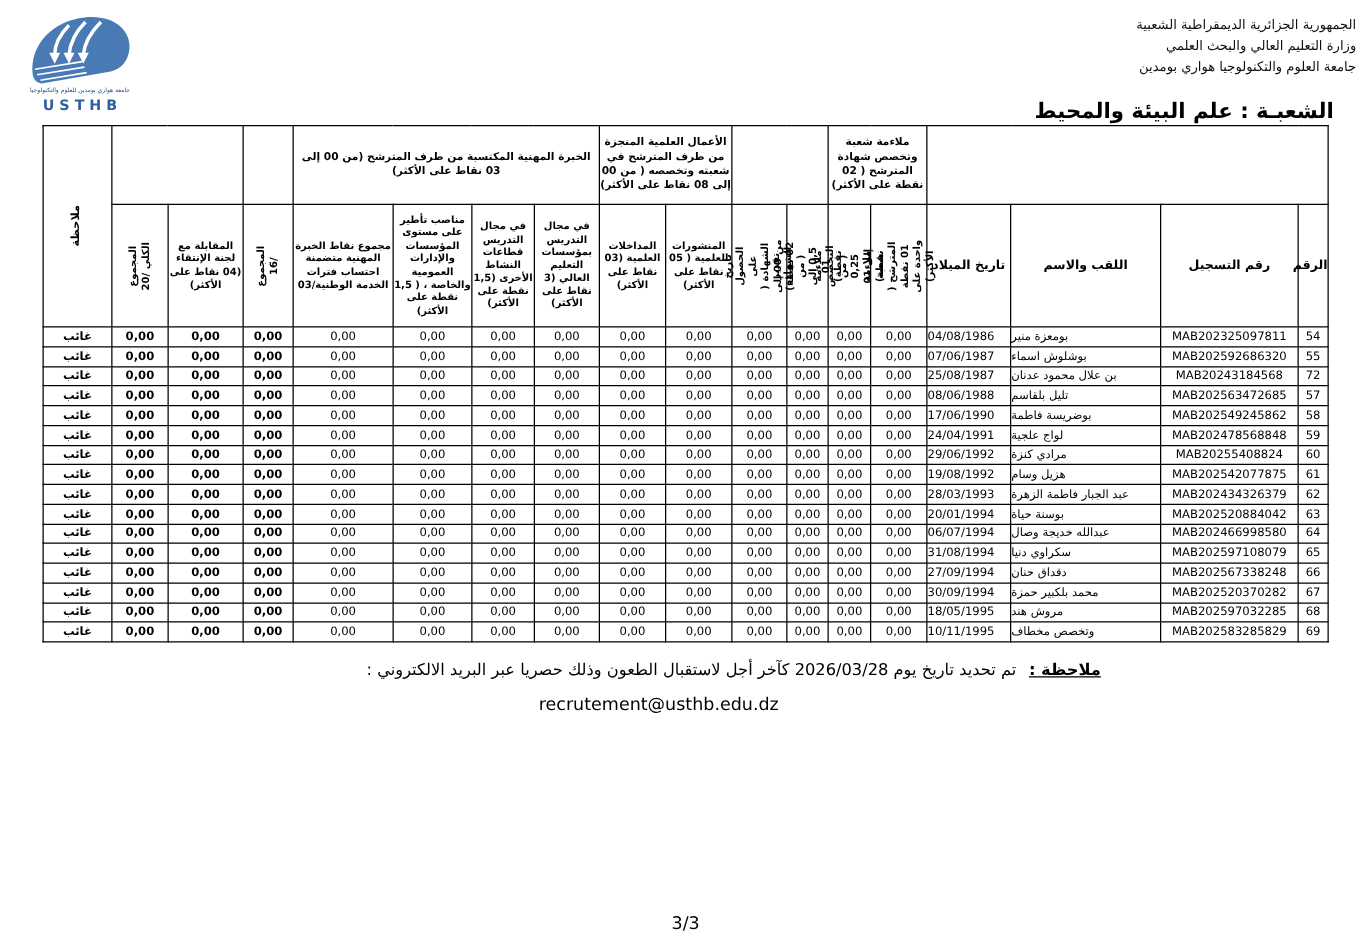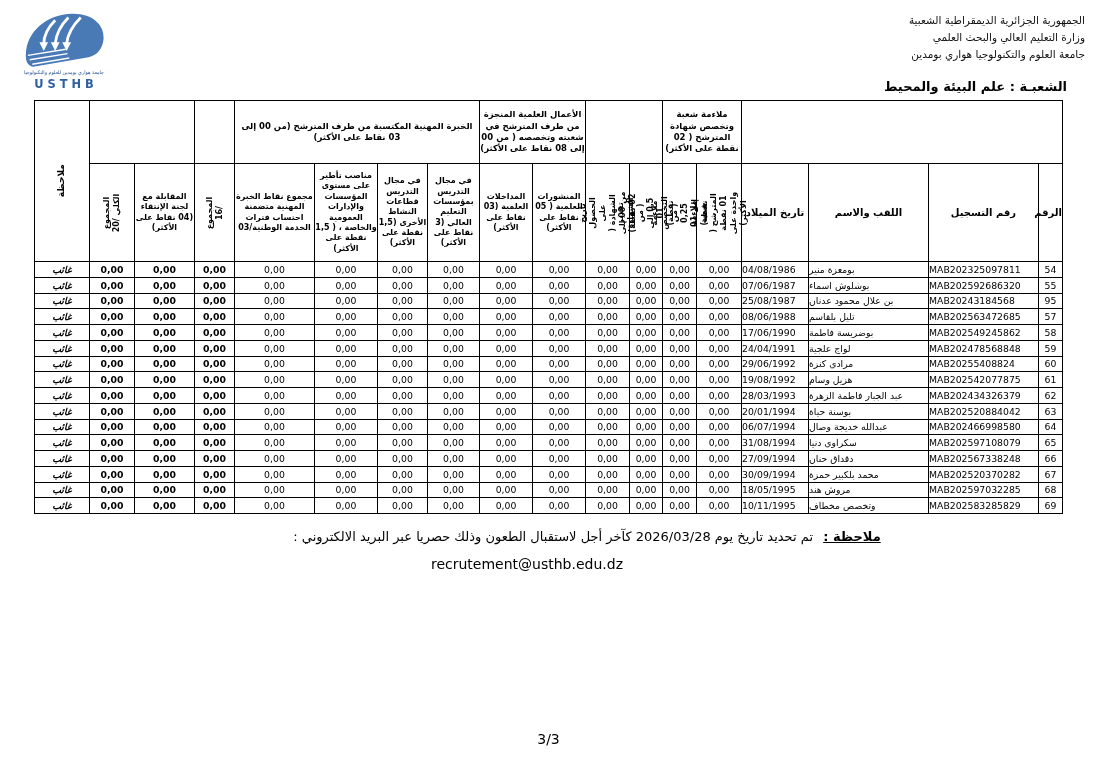--- a/index.html
+++ b/index.html
@@ -5,21 +5,21 @@
   html,body{margin:0;padding:0;}
   body{
     width:1097px;height:760px;position:relative;overflow:hidden;
     background:#ffffff;color:#000;
     font-family:"DejaVu Sans",sans-serif;
   }
   
   .gov{position:absolute;top:12px;right:12px;text-align:right;direction:rtl;
        font-size:10.5px;line-height:17px;color:#111;}
   .dept{position:absolute;top:79px;right:30px;direction:rtl;
-        font-size:13px;font-weight:bold;}
+        font-size:17px;font-weight:bold;}
   .logo{position:absolute;top:6px;left:20px;width:88px;height:90px;}
   
   table.main{
     position:absolute;top:100px;right:34px;width:1028px;
     border-collapse:collapse;table-layout:fixed;direction:rtl;
   }
   table.main th,table.main td{border:1px solid #000;padding:0;vertical-align:middle;overflow:visible;}
   thead th{font-weight:bold;text-align:center;}
   .h1 th{height:62px;font-size:8.5px;line-height:1.35;}
   .h2 th{height:97px;font-size:8px;line-height:1.3;}
@@ -27,25 +27,25 @@
   .gh{padding:1px 2px;}
   
   .vwrap{display:flex;align-items:center;justify-content:center;height:96px;}
   .vwrap.tall{height:158px;}
   .vtext{transform:rotate(-90deg);width:90px;text-align:center;font-size:8px;line-height:1.25;direction:rtl;}
   .vwrap.tall .vtext{width:150px;font-size:9px;}
   
   tbody tr{height:15.75px;}
   tbody td{font-size:9.3px;white-space:nowrap;}
   .c-num{text-align:center;}
-  .c-reg{text-align:left;direction:ltr;padding-left:2px;}
+  .c-reg{text-align:center;direction:ltr;padding-left:2px;}
   .c-name{text-align:left;padding-right:3px;overflow:hidden;}
   .c-dob{text-align:left;direction:ltr;padding-left:3px;}
   .c-score{text-align:center;}
-  .c-note{text-align:center;font-style:italic;}
+  .c-note{text-align:center;}
   .b{font-weight:bold;}
   
   .note{position:absolute;top:529px;right:0;width:1020px;text-align:center;direction:rtl;font-size:13px;}
   .note .lbl{font-weight:bold;text-decoration:underline;margin-left:6px;}
   .email{position:absolute;top:556px;right:60px;width:1020px;text-align:center;font-size:14px;direction:ltr;}
   .pageno{position:absolute;top:731px;left:0;width:100%;text-align:center;font-size:14px;}
 </style>
 </head>
 <body>
 
@@ -193,21 +193,21 @@
         <td class="c-score">0,00</td>
         <td class="c-score">0,00</td>
         <td class="c-score">0,00</td>
         <td class="c-score">0,00</td>
         <td class="c-score b">0,00</td>
         <td class="c-score b">0,00</td>
         <td class="c-score b">0,00</td>
         <td class="c-note b">غائب</td>
       </tr>
       <tr>
-        <td class="c-num">95</td>
+        <td class="c-num">72</td>
         <td class="c-reg">MAB20243184568</td>
         <td class="c-name">بن علال محمود عدنان</td>
         <td class="c-dob">25/08/1987</td>
         <td class="c-score">0,00</td>
         <td class="c-score">0,00</td>
         <td class="c-score">0,00</td>
         <td class="c-score">0,00</td>
         <td class="c-score">0,00</td>
         <td class="c-score">0,00</td>
         <td class="c-score">0,00</td>

